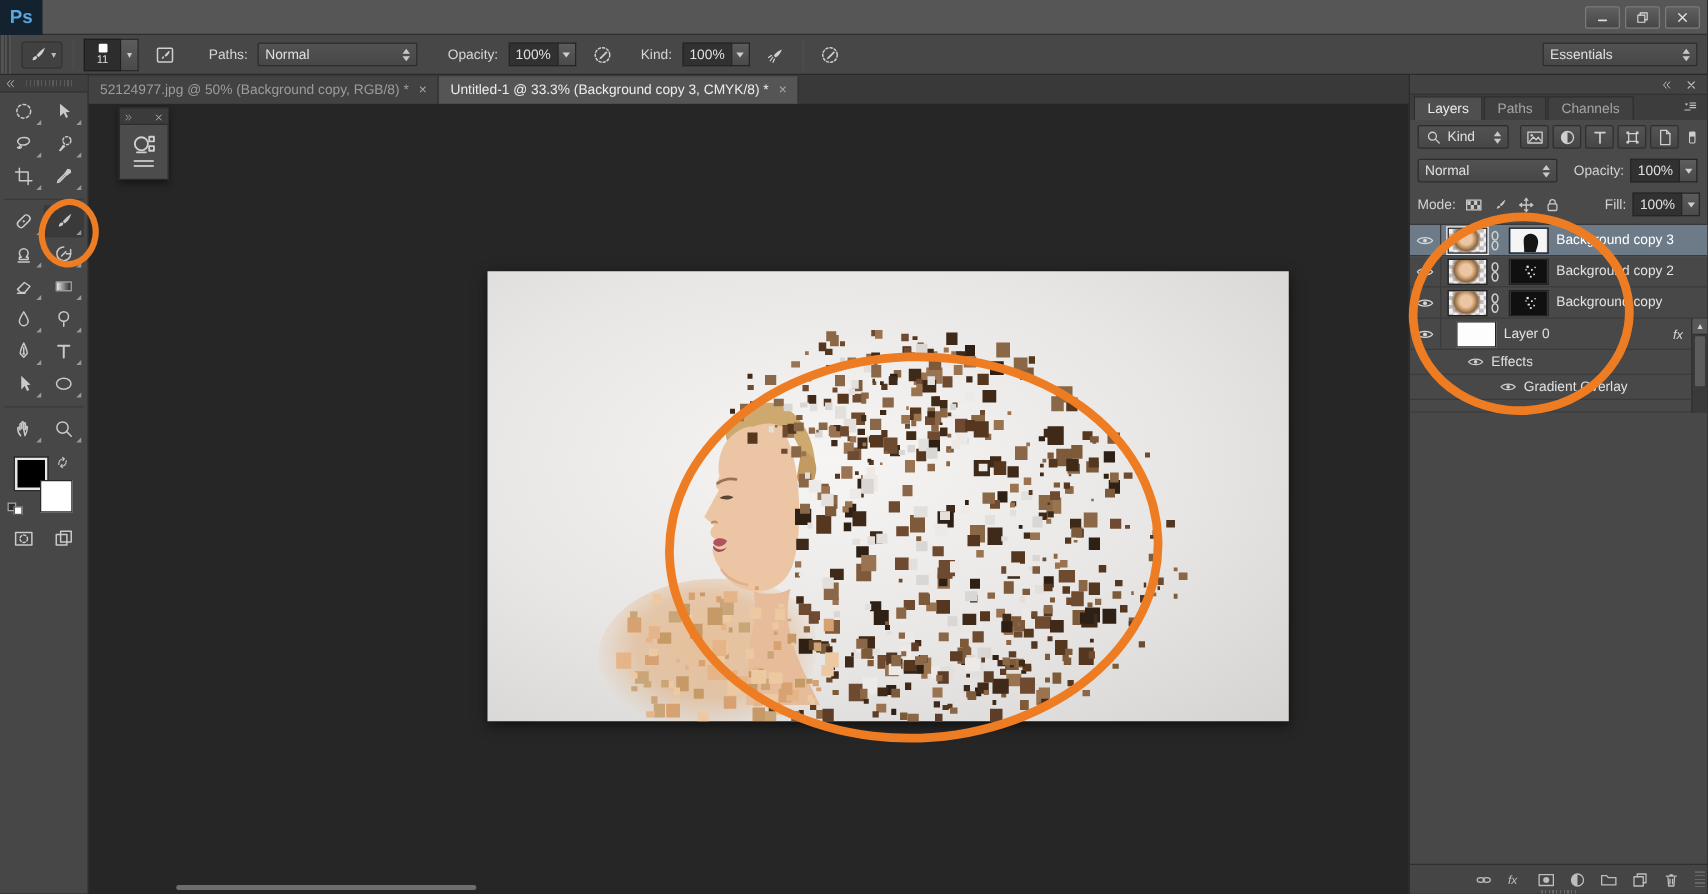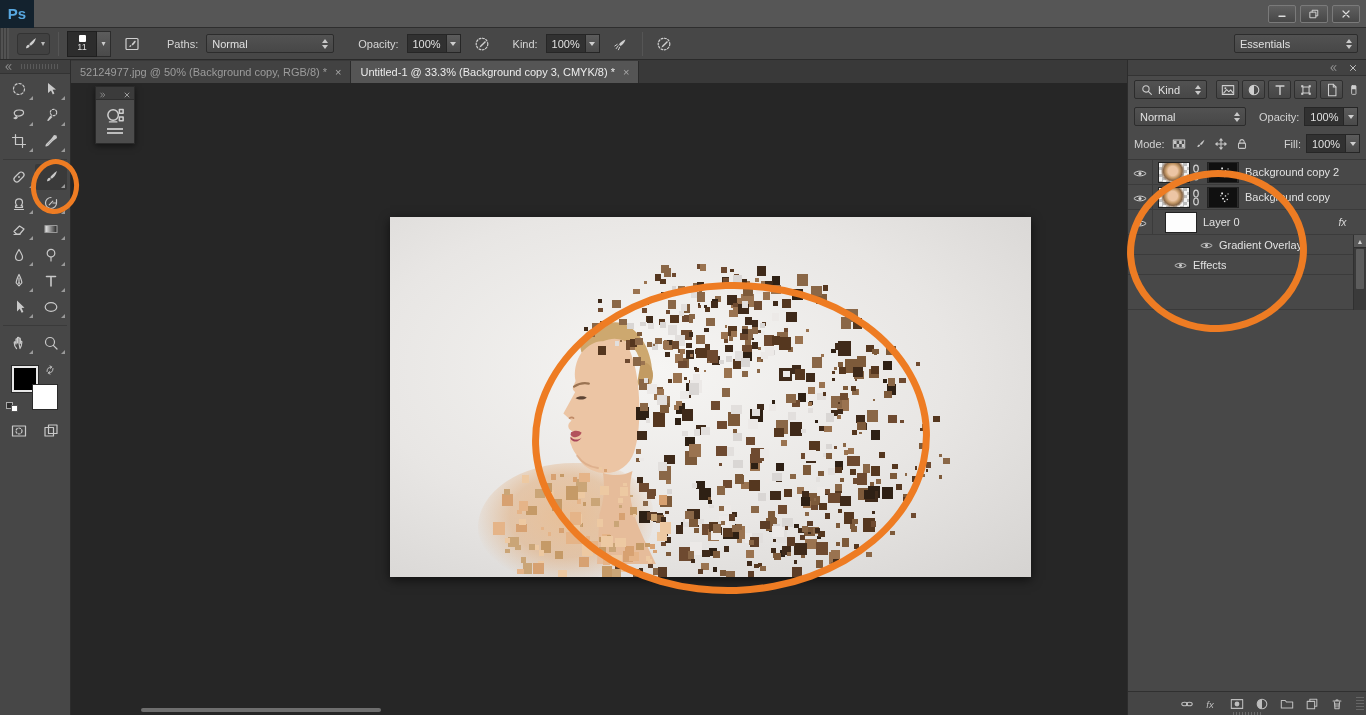--- a/index.html
+++ b/index.html
@@ -1113,20 +1113,29 @@
 
     <div id="rightcol">
       <div id="rphead">
         <span class="ic"><svg viewBox="0 0 16 16" width="100%" height="100%" fill="none" stroke="currentColor" stroke-width="1.2" stroke-linecap="round" stroke-linejoin="round">
               <path d="M8 4 L4.5 8 L8 12 M12.5 4 L9 8 L12.5 12"></path>
             </svg></span>
         <span class="ic"><svg viewBox="0 0 16 16" width="100%" height="100%" fill="none" stroke="currentColor" stroke-width="1.2" stroke-linecap="round" stroke-linejoin="round">
               <path d="M4 4 L12 12 M12 4 L4 12" stroke-width="1.6"></path>
             </svg></span>
       </div>
+      <div id="ptabs">
+        <div class="ptab active">Layers</div>
+          <div class="ptab">Paths</div>
+          <div class="ptab">Channels</div>
+          <span id="pmenu"><svg viewBox="0 0 16 16" width="100%" height="100%" fill="none" stroke="currentColor" stroke-width="1.2" stroke-linecap="round" stroke-linejoin="round">
+              <path d="M2.5 5 L6 5 L4.25 7.4 Z" fill="currentColor" stroke="none"></path>
+              <path d="M8 4.5 H14 M8 7 H14 M8 9.5 H14 M8 12 H2.5"></path>
+            </svg></span>
+      </div>
       <div class="prow">
         <div class="ps-select" style="width:86px;">
           <span class="ic14" style="margin-right:4px;"><svg viewBox="0 0 16 16" width="100%" height="100%" fill="none" stroke="currentColor" stroke-width="1.2" stroke-linecap="round" stroke-linejoin="round">
                 <circle cx="6.8" cy="6.8" r="3.6"></circle>
                 <path d="M9.5 9.5 L13 13"></path>
               </svg></span>
           <span>Kind</span>
           <span class="updown">
               <i class="u"></i>
               <i class="d"></i>
@@ -1212,20 +1221,38 @@
           </div>
         <span class="lab" style="margin-left:auto;">Fill:</span>
         <div class="ps-field">
           <span class="val">100%</span>
           <span class="ab">
               <i></i>
             </span>
         </div>
       </div>
       <div id="layerlist">
+          <div class="lrow selected">
+            <div class="eyecell">
+              <span class="ic"><svg viewBox="0 0 16 10" width="100%" height="100%" fill="none" stroke="currentColor" stroke-width="1.1">
+                  <path d="M1 5 C4 1.4 12 1.4 15 5 C12 8.6 4 8.6 1 5 Z"></path>
+                  <circle cx="8" cy="5" r="1.8" fill="currentColor" stroke="none"></circle>
+                </svg></span>
+            </div>
+            <div class="lthumb checker portrait framed"></div>
+            <span class="chain"><svg viewBox="0 0 10 17" width="100%" height="100%" fill="none" stroke="currentColor" stroke-width="1.2">
+                <ellipse cx="5" cy="4.6" rx="2.3" ry="3.4"></ellipse>
+                <ellipse cx="5" cy="12.4" rx="2.3" ry="3.4"></ellipse>
+              </svg></span>
+            <div class="lthumb"><svg viewBox="0 0 32 21" width="100%" height="100%">
+                <rect width="32" height="21" fill="#f5f5f5"></rect>
+                <path d="M12 21 C12 12 10 8 14 5.5 C17.5 3.2 23 5 24 9.5 C25 13 23.5 16 22 21 Z" fill="#161616"></path>
+              </svg></div>
+            <span class="lname">Background copy 3</span>
+          </div>
           <div class="lrow">
             <div class="eyecell">
               <span class="ic"><svg viewBox="0 0 16 10" width="100%" height="100%" fill="none" stroke="currentColor" stroke-width="1.1">
                   <path d="M1 5 C4 1.4 12 1.4 15 5 C12 8.6 4 8.6 1 5 Z"></path>
                   <circle cx="8" cy="5" r="1.8" fill="currentColor" stroke="none"></circle>
                 </svg></span>
             </div>
             <div class="lthumb checker portrait"></div>
             <span class="chain"><svg viewBox="0 0 10 17" width="100%" height="100%" fill="none" stroke="currentColor" stroke-width="1.2">
                 <ellipse cx="5" cy="4.6" rx="2.3" ry="3.4"></ellipse>
@@ -1279,33 +1306,33 @@
                 </svg></span>
             </div>
             <div class="lthumb" style="background: rgb(253, 253, 253); margin-left: 12px;"></div>
             <span class="lname">Layer 0</span>
             <span class="fxcell">
               <span class="ic"><svg viewBox="0 0 16 16" width="100%" height="100%" fill="none" stroke="currentColor" stroke-width="1.2" stroke-linecap="round" stroke-linejoin="round">
                   <text x="1.5" y="12" font-size="11" font-style="italic" font-family="Liberation Serif,serif" fill="currentColor" stroke="none">fx</text>
                 </svg></span>
             </span>
           </div>
+          <div class="erow" style="padding-left: 46px;">
+            <span class="ic"><svg viewBox="0 0 16 10" width="100%" height="100%" fill="none" stroke="currentColor" stroke-width="1.1">
+                <path d="M1 5 C4 1.4 12 1.4 15 5 C12 8.6 4 8.6 1 5 Z"></path>
+                <circle cx="8" cy="5" r="1.8" fill="currentColor" stroke="none"></circle>
+              </svg></span>
+            <span class="lname" style="margin: 0px;">Effects</span>
+          </div>
           <div class="erow" style="padding-left: 72px;">
             <span class="ic"><svg viewBox="0 0 16 10" width="100%" height="100%" fill="none" stroke="currentColor" stroke-width="1.1">
                 <path d="M1 5 C4 1.4 12 1.4 15 5 C12 8.6 4 8.6 1 5 Z"></path>
                 <circle cx="8" cy="5" r="1.8" fill="currentColor" stroke="none"></circle>
               </svg></span>
             <span class="lname" style="margin: 0px;">Gradient Overlay</span>
-          </div>
-          <div class="erow" style="padding-left: 46px;">
-            <span class="ic"><svg viewBox="0 0 16 10" width="100%" height="100%" fill="none" stroke="currentColor" stroke-width="1.1">
-                <path d="M1 5 C4 1.4 12 1.4 15 5 C12 8.6 4 8.6 1 5 Z"></path>
-                <circle cx="8" cy="5" r="1.8" fill="currentColor" stroke="none"></circle>
-              </svg></span>
-            <span class="lname" style="margin: 0px;">Effects</span>
           </div>
           <div id="vscroll">
             <div class="up">▲</div>
             <div class="thumb"></div>
           </div>
         </div>
       <div id="panelvoid"></div>
       <div id="lfooter">
         <span class="ic"><svg viewBox="0 0 16 16" width="100%" height="100%" fill="none" stroke="currentColor" stroke-width="1.2" stroke-linecap="round" stroke-linejoin="round">
               <ellipse cx="5.3" cy="8" rx="3.3" ry="2.1"></ellipse>

